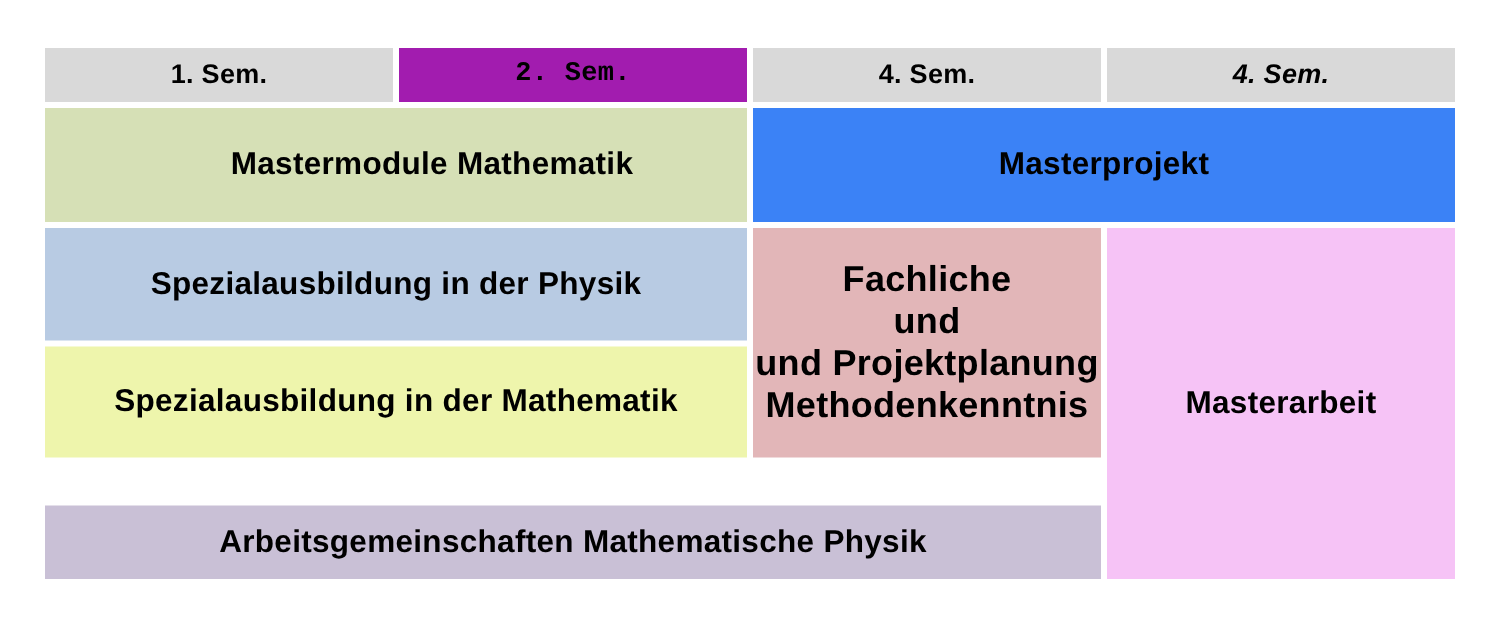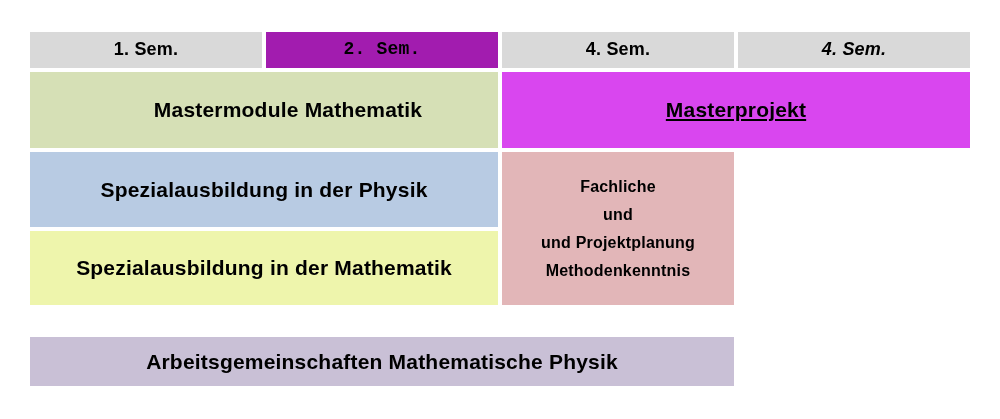--- a/index.html
+++ b/index.html
@@ -40,50 +40,51 @@
   .hdr {
     font-size: 18px;
   }
   .h1 { grid-area: 1 / 1 / 2 / 2; }
   .h2 { grid-area: 1 / 2 / 2 / 3; }
   .h3 { grid-area: 1 / 3 / 2 / 4; }
   .h4 { grid-area: 1 / 4 / 2 / 5; }
   .mastermodule  { grid-area: 2 / 1 / 3 / 3; padding-left: 48px; }
   .masterprojekt { grid-area: 2 / 3 / 3 / 5; }
   .physik        { grid-area: 3 / 1 / 4 / 3; }
-  .fachliche     { grid-area: 3 / 3 / 5 / 4; font-size: 16px; line-height: 28px; align-items: center; }
+  .fachliche     { grid-area: 3 / 3 / 5 / 4; font-size: 24px; line-height: 28px; align-items: center; }
   .masterarbeit  { grid-area: 3 / 4 / 6 / 5; }
   .mathematik    { grid-area: 4 / 1 / 5 / 3; }
   .ag            { grid-area: 5 / 1 / 6 / 4; margin-top: 28px; }
 </style>
 </head>
 <body>
 
 <div class="page">
   <div class="board">
 
     <div class="cell hdr h1" style="background: rgb(217, 217, 217);">1. Sem.</div>
     <div class="cell hdr h2" style="background: #a21caf; font-family: Liberation Mono, monospace;">2. Sem.</div>
     <div class="cell hdr h3" style="background: rgb(217, 217, 217);">4. Sem.</div>
     <div class="cell hdr h4" style="background: rgb(217, 217, 217); font-style: italic;">4. Sem.</div>
 
     <div class="cell mastermodule" style="background: rgb(214, 224, 182);">Mastermodule Mathematik</div>
 
-    <div class="cell masterprojekt" style="background: #d946ef; text-decoration: underline;">Masterprojekt</div>
+    <div class="cell masterprojekt" style="background: #3b82f6;">Masterprojekt</div>
 
     <div class="cell physik" style="background: rgb(184, 203, 227);">Spezialausbildung in der Physik</div>
 
     <div class="cell fachliche" style="background: rgb(226, 182, 184);">
       <div>
         <div>Fachliche</div>
         <div>und</div>
         <div>und Projektplanung</div>
         <div>Methodenkenntnis</div>
       </div>
     </div>
 
+    <div class="cell masterarbeit" style="background: rgb(246, 195, 246);">Masterarbeit</div>
 
     <div class="cell mathematik" style="background: rgb(238, 245, 172);">Spezialausbildung in der Mathematik</div>
 
     <div class="cell ag" style="background: rgb(201, 192, 214);">Arbeitsgemeinschaften Mathematische Physik</div>
 
   </div>
 </div>
 
 </body></html>

